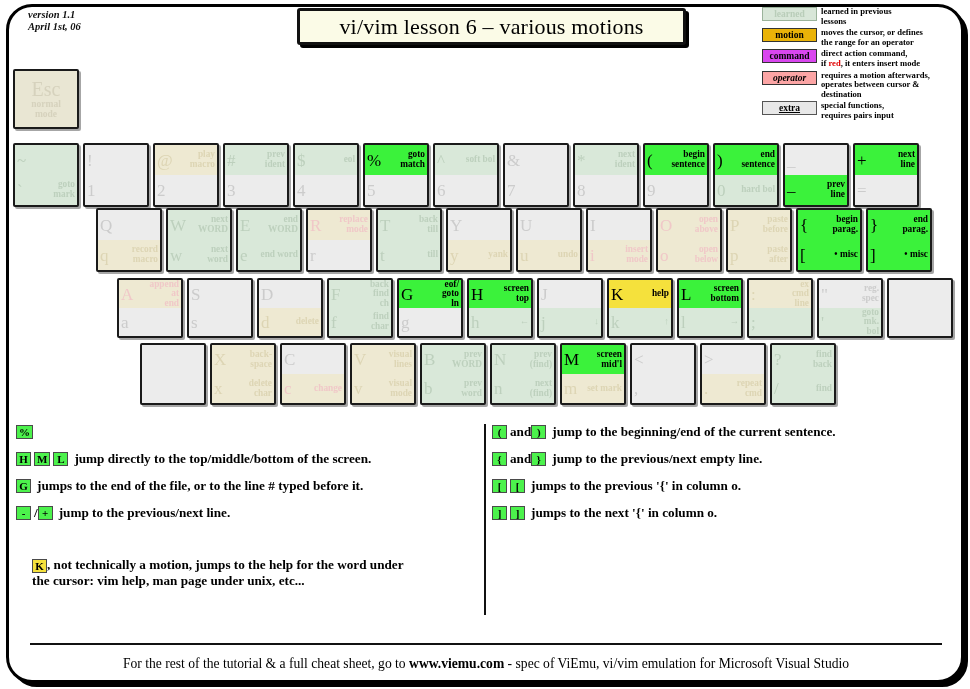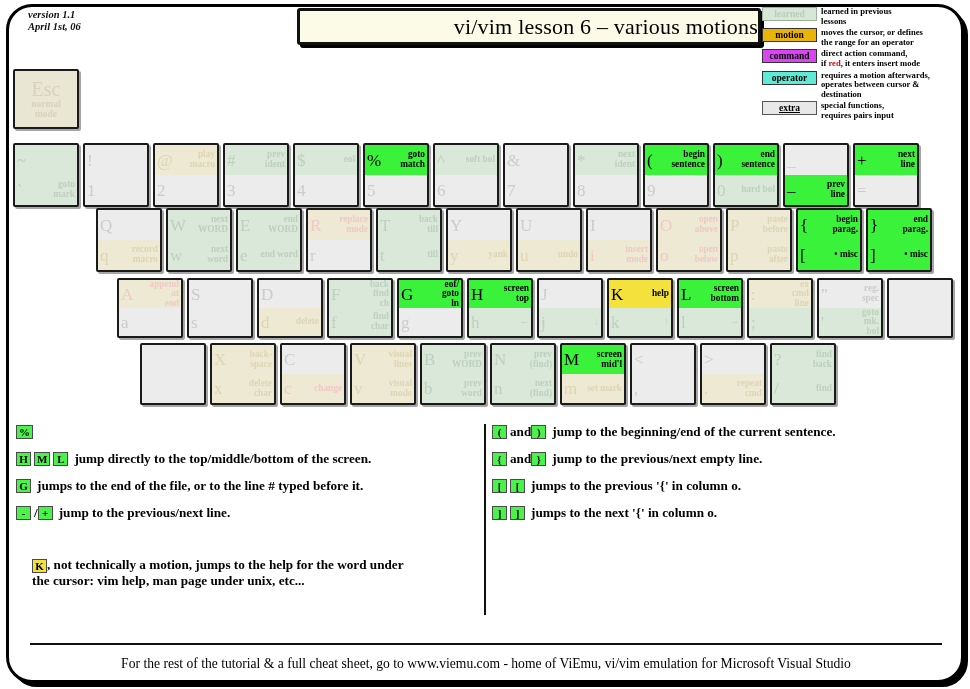--- a/index.html
+++ b/index.html
@@ -34,26 +34,26 @@
 
   
   .version {
     position:absolute; left:28px; top:9px;
     font-family:"Liberation Serif", serif;
     font-style:italic; font-weight:bold;
     font-size:10.5px; line-height:12px; color:#111;
   }
   #title-box {
     position:absolute; left:297px; top:8px;
-    width:464px; height:37px;
+    width:389px; height:37px;
     background:#fbfbe7;
     border:3px solid #111;
     border-radius:3px;
     box-shadow:3px 3px 0 #000;
-    display:flex; align-items:center; justify-content:flex-end;
+    display:flex; align-items:center; justify-content:center;
   }
   #title-box .t {
     font-family:"Liberation Serif", serif;
     font-size:22px; font-weight:400; color:#000;
     letter-spacing:.2px;
   }
 
   
   #legend {
     position:absolute; left:762px; top:6px;
@@ -70,21 +70,21 @@
   }
   .legtext {
     font-family:"Liberation Serif", serif;
     font-size:8.6px; font-weight:bold; line-height:9.6px;
     color:#000; padding-top:1px;
   }
   .legtext .red { color:#e00000; }
   .c-prev { background:#d8e6d8; color:#b9cdb9; border-color:#9bb39b; }
   .c-motion { background:#eab308; }
   .c-command { background:#d946ef; }
-  .c-operator { background:#5eead4; }
+  .c-operator { background:#fca5a5;font-style:italic; }
   .c-extra { background:#e8e8e8; border-color:#555;text-decoration:underline; }
 
   
   #keyboard { position:absolute; left:0; top:0; width:970px; height:689px; }
   .key {
     position:absolute;
     border:2.4px solid #1a1a1a;
     border-radius:2px;
     background:#ececec;
     box-shadow:2px 2px 0 rgba(0,0,0,.35);
@@ -166,21 +166,21 @@
   #knote .kchip { margin-right:0px; }
 
   
   #footline { position:absolute; left:30px; top:643px; width:912px; height:2px; background:#111; }
   #footer {
     position:absolute; left:30px; top:656px; width:912px;
     text-align:center;
     font-family:"Liberation Serif", serif;
     font-size:13.6px; color:#000;
   }
-  #footer b { font-weight:normal; }
+  #footer b { font-weight:bold; }
 </style>
 </head>
 <body>
 
 <div id="sheet">
   <div id="frameshadow"></div>
   <div id="frame"></div>
 
   <div class="version">
     <div>version 1.1</div>
@@ -754,15 +754,15 @@
           <span class="kchip k-motion">]</span>
           <span class="kchip k-motion">]</span>
           <span class="extxt">jumps to the next '{' in column o.</span>
         </div>
       </div>
     <div id="knote"><span class="kchip k-command">K</span><span>, not technically a motion, jumps to the help for the word under</span><br><span>the cursor: vim help, man page under unix, etc...</span></div>
   </div>
 
   <div id="footline"></div>
   <div id="footer">
-    <span>For the rest of the tutorial &amp; a full cheat sheet, go to </span><b>www.viemu.com</b><span> - home of ViEmu, vi/vim emulation for Microsoft Visual Studio</span>
+    <span>For the rest of the tutorial &amp; a full cheat sheet, go to </span><b>www.viemu.com</b><span> - spec of ViEmu, vi/vim emulation for Microsoft Visual Studio</span>
   </div>
 </div>
 
 </body></html>

